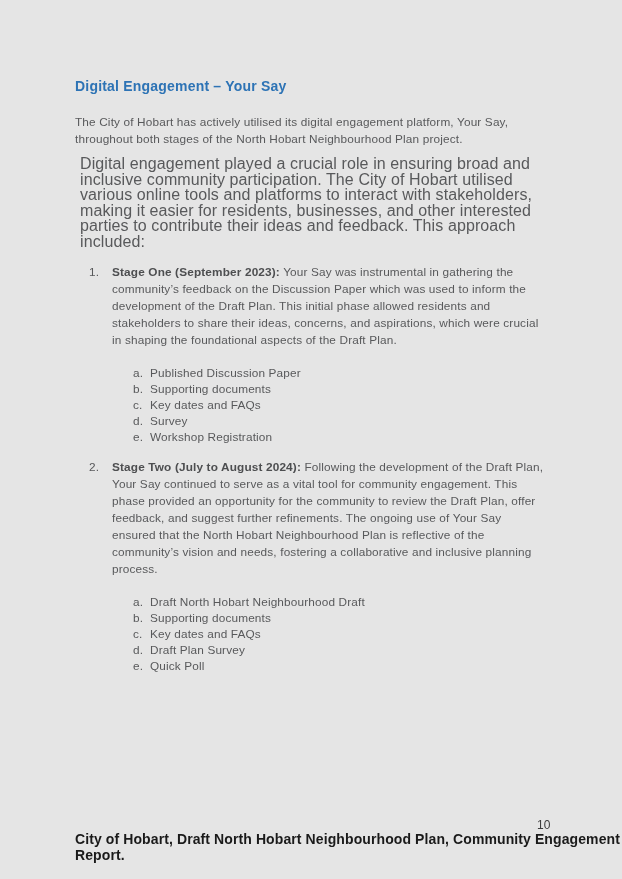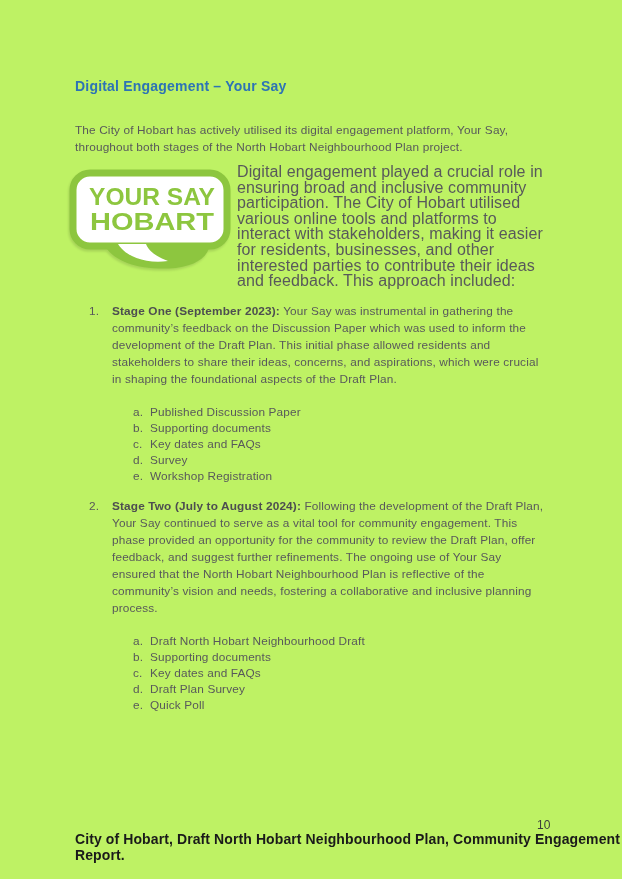--- a/index.html
+++ b/index.html
@@ -1,20 +1,20 @@
 <!DOCTYPE html>
 <html><head>
 <meta charset="utf-8">
 <style>
   * { margin:0; padding:0; box-sizing:border-box; }
   html,body { background:#ffffff; }
   .page {
     position:relative;
     width:622px; height:879px;
-    background:#bef264;
+    background:#e5e5e5;
     font-family:"Liberation Sans", sans-serif;
     color:#58595B;
     overflow:hidden;
   }
   .content {
     position:absolute;
     left:75px; top:78px;
     width:473px;
   }
   .heading {
@@ -23,21 +23,21 @@
     color:#2D73B5;
     letter-spacing:0.2px;
     line-height:16px;
   }
   .body-text {
     font-size:11.8px;
     line-height:17px;
     letter-spacing:0.15px;
     color:#58595B;
   }
-  .intro { margin-top:28px; }
+  .intro { margin-top:20px; }
   .media-row {
     display:flex;
     align-items:flex-start;
     margin-top:11px;
   }
   .logo-wrap {
     flex:none;
     width:164px;
     margin-left:-7px;
   }
@@ -86,29 +86,20 @@
 <body>
 
 <div class="page">
   <div class="content">
 
     <div class="heading">Digital Engagement – Your Say</div>
 
     <p class="body-text intro">The City of Hobart has actively utilised its digital engagement platform, Your Say, throughout both stages of the North Hobart Neighbourhood Plan project.</p>
 
     <div class="media-row">
-      <div class="logo-wrap">
-        <svg width="164" height="108" viewBox="0 0 164 108">
-          <rect x="5" y="6" width="154" height="73" rx="17" fill="#ffffff" stroke="#8DC63F" stroke-width="7"></rect>
-          <path d="M 36 78 C 46 95, 72 104, 108 101 C 128 98, 139 91, 142 78 Z" fill="#8DC63F"></path>
-          <path d="M 50 77 C 58 90, 78 97, 100 94 C 90 90, 81 85, 78 77 Z" fill="#ffffff"></path>
-          <text x="84" y="38" text-anchor="middle" font-family="Liberation Sans, sans-serif" font-weight="bold" font-size="23" fill="#8DC63F" textLength="126" lengthAdjust="spacingAndGlyphs">YOUR SAY</text>
-          <text x="84" y="63" text-anchor="middle" font-family="Liberation Sans, sans-serif" font-weight="bold" font-size="24" fill="#8DC63F" textLength="124" lengthAdjust="spacingAndGlyphs">HOBART</text>
-        </svg>
-      </div>
       <p class="logo-para">Digital engagement played a crucial role in ensuring broad and inclusive community participation. The City of Hobart utilised various online tools and platforms to interact with stakeholders, making it easier for residents, businesses, and other interested parties to contribute their ideas and feedback. This approach included:</p>
     </div>
 
     <div class="stage">
       <div class="stage-para body-text">
         <span class="stage-num">1.</span>
         <span class="stage-text"><span class="stage-title">Stage One (September 2023):</span><span> Your Say was instrumental in gathering the community’s feedback on the Discussion Paper which was used to inform the development of the Draft Plan. This initial phase allowed residents and stakeholders to share their ideas, concerns, and aspirations, which were crucial in shaping the foundational aspects of the Draft Plan.</span></span>
       </div>
       <ul class="sub-list">
         <li>

